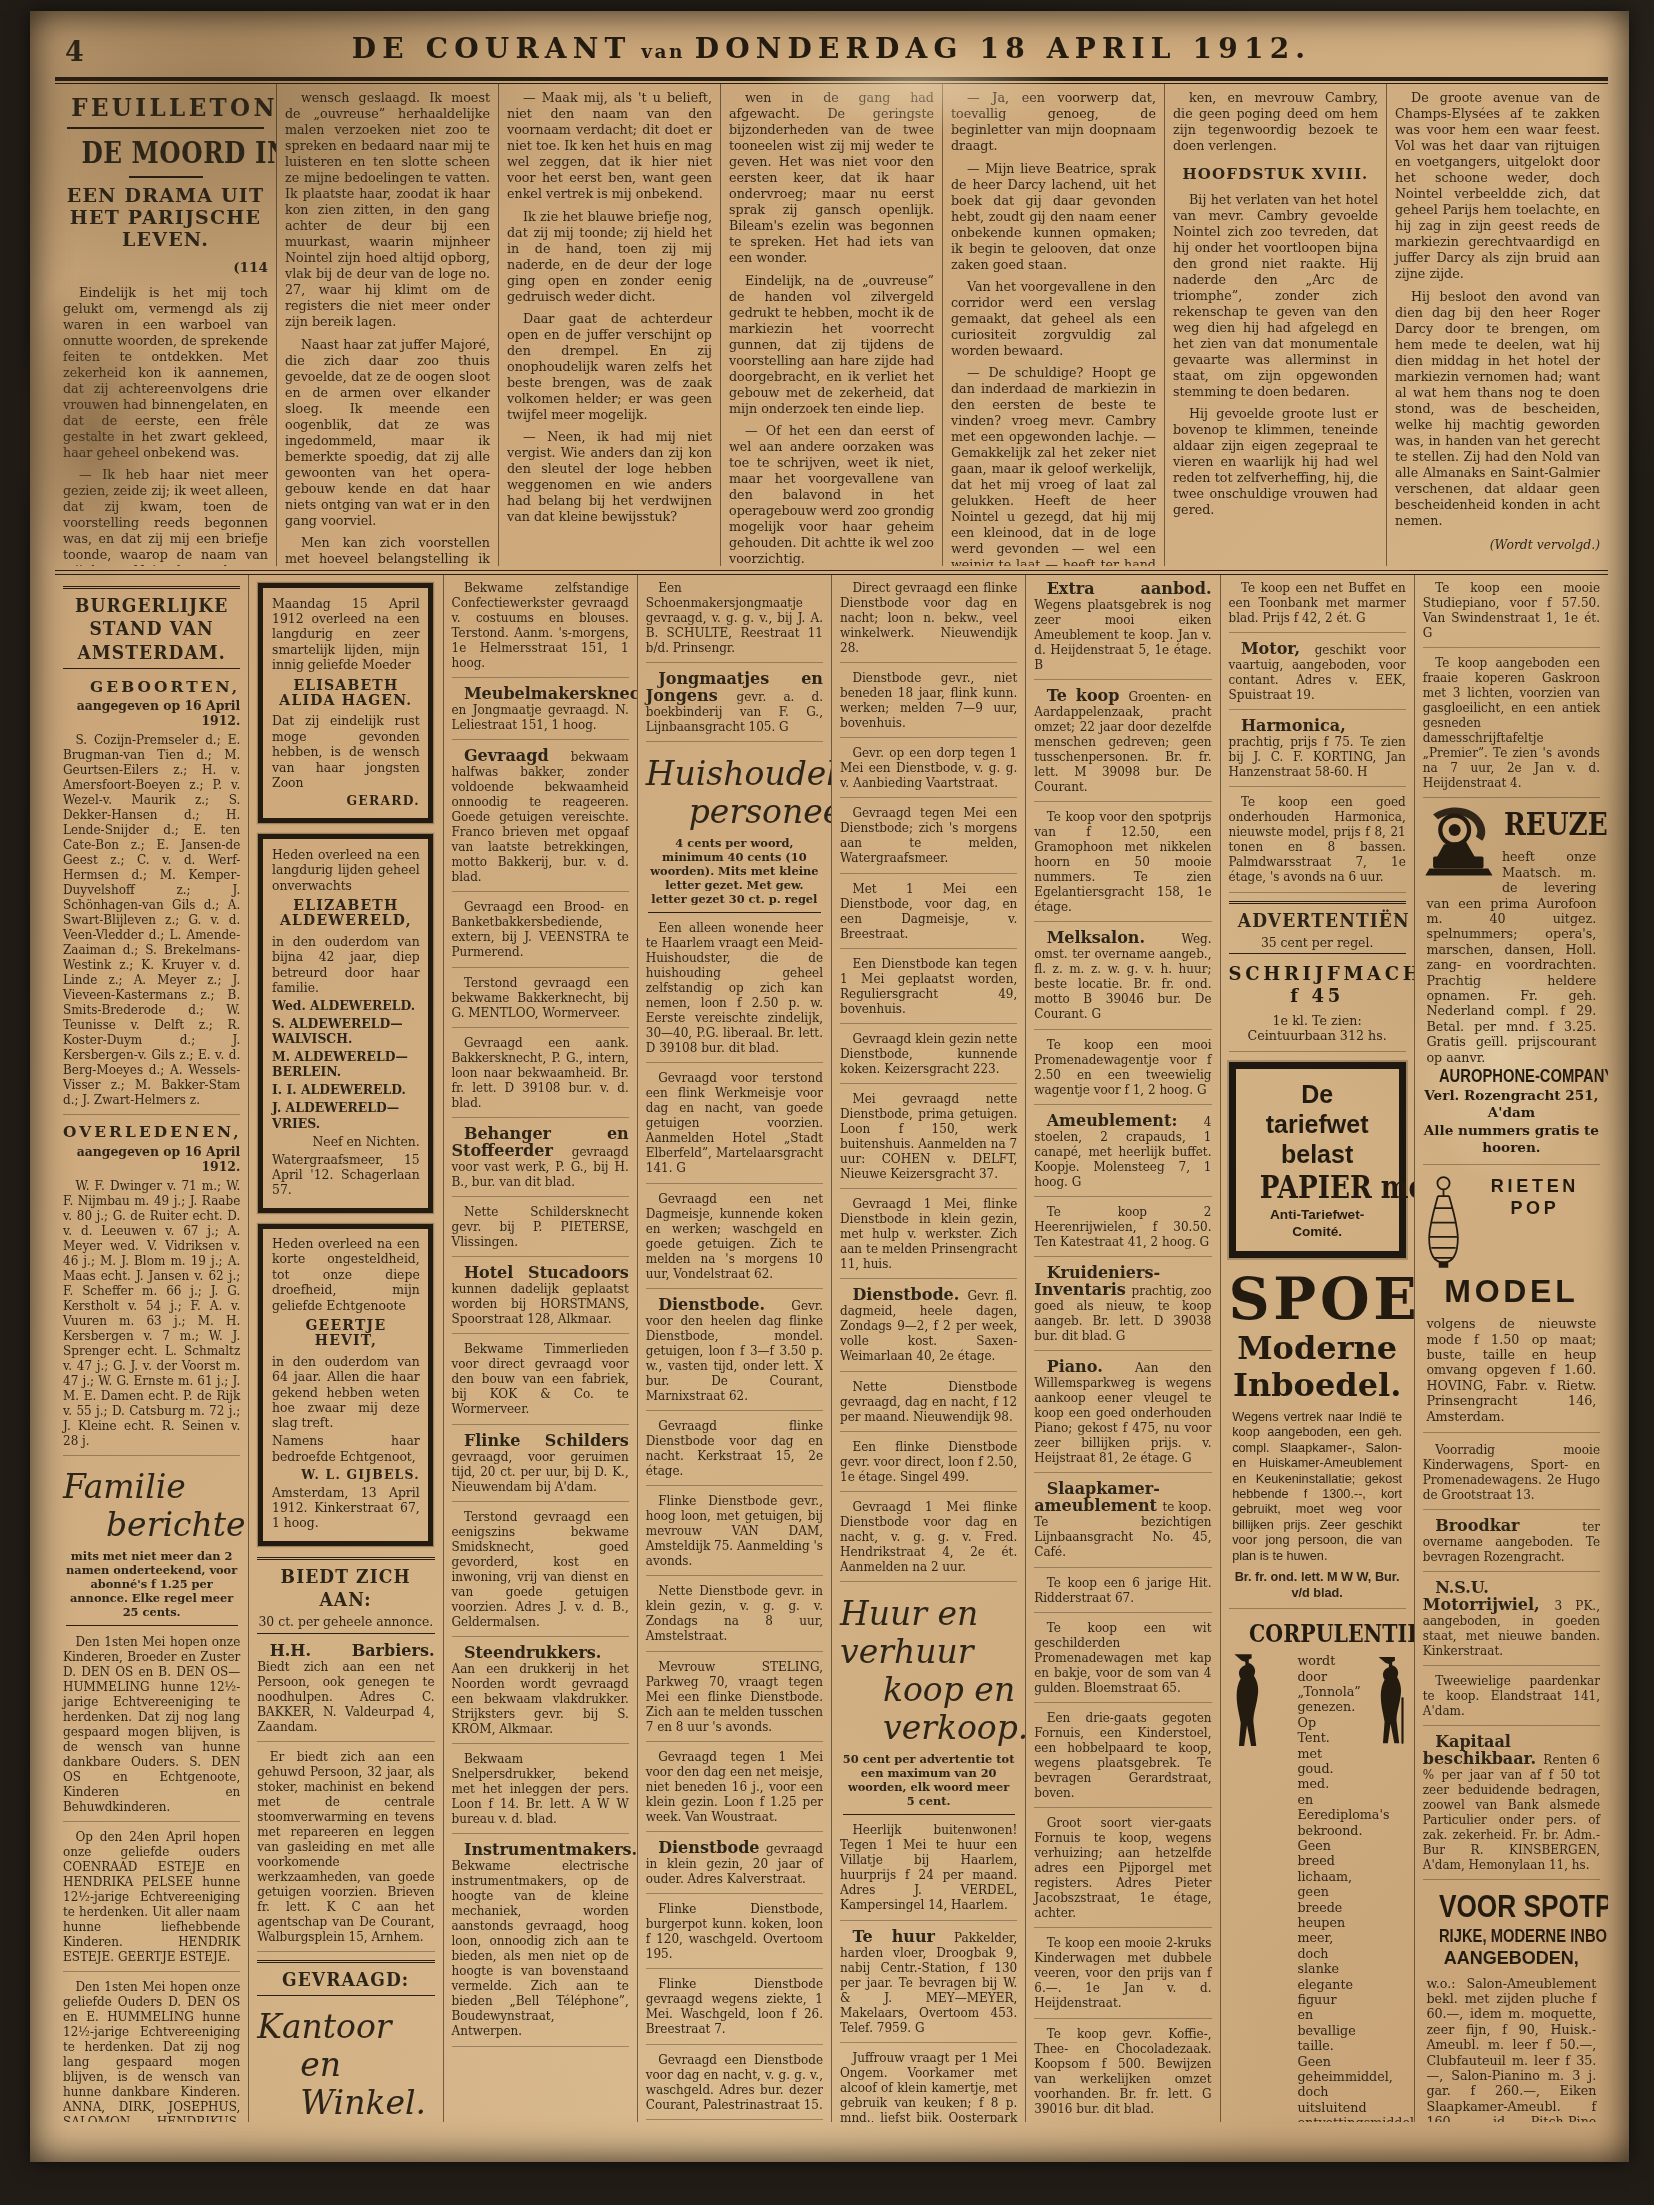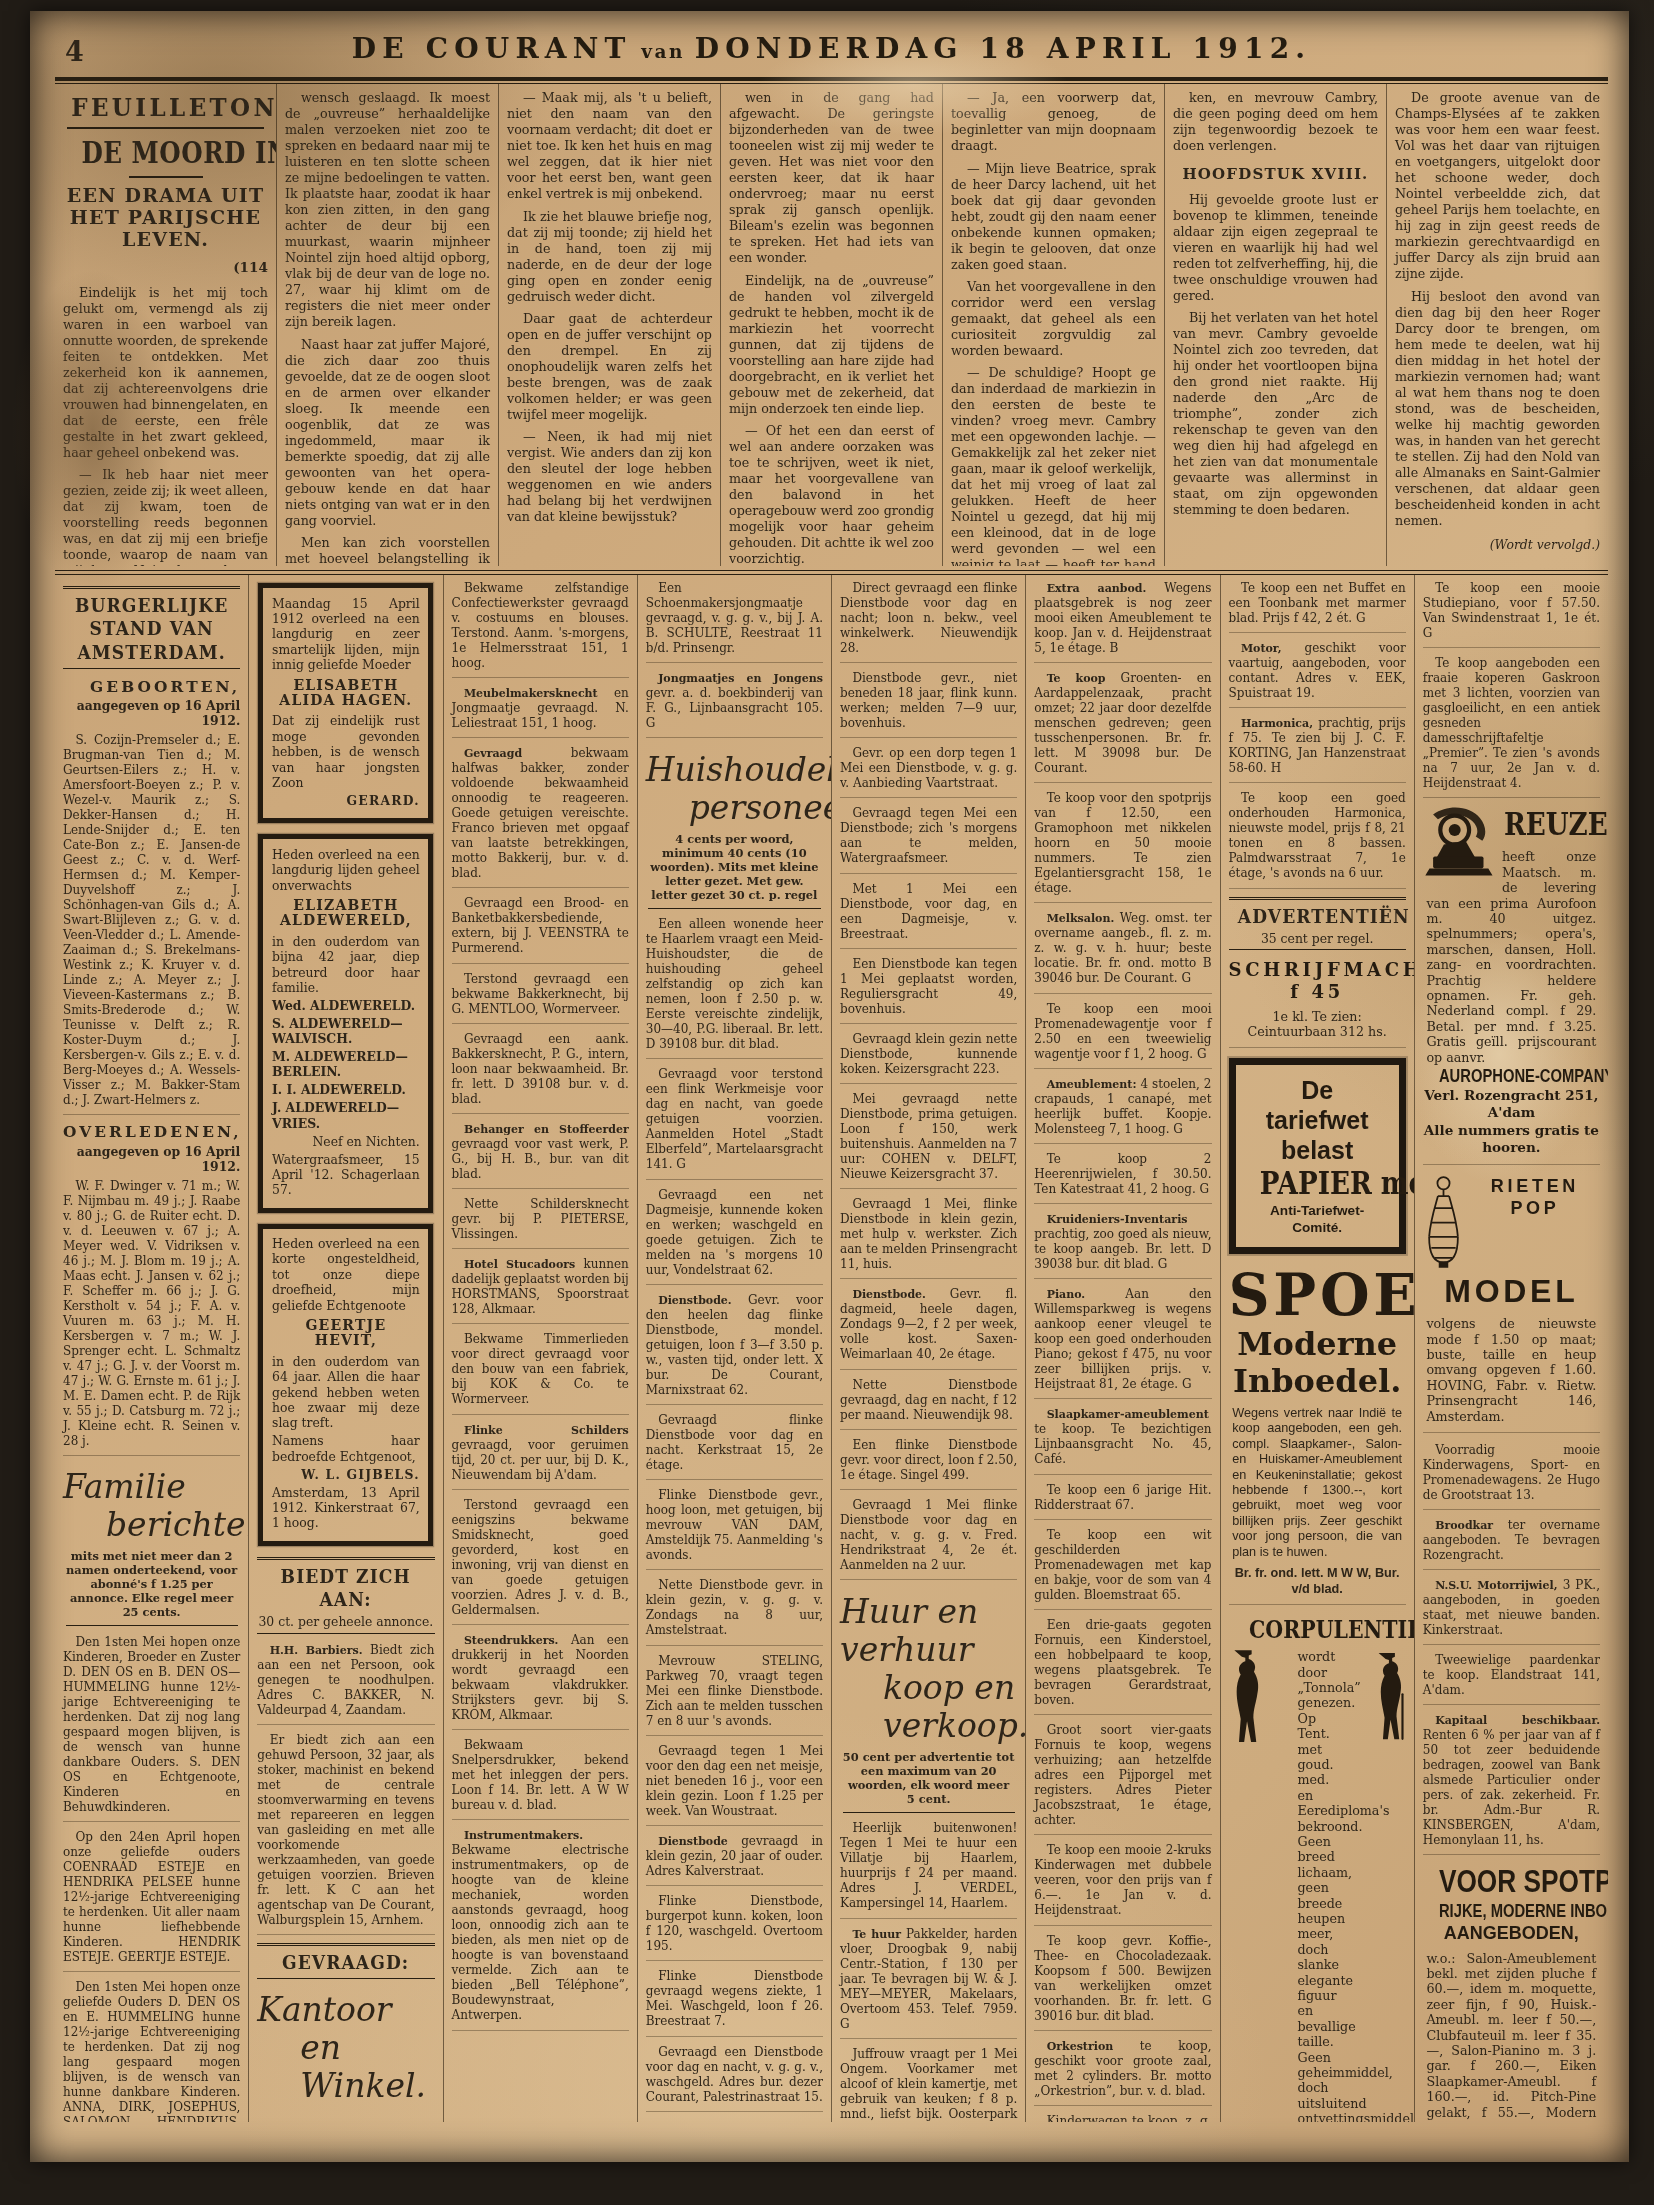--- a/index.html
+++ b/index.html
@@ -57,21 +57,21 @@
   .b-script{margin:12.4px 0 5px;}
   .b-script .l{font-size:33px;font-style:italic;font-family:"DejaVu Serif",serif;line-height:38px;}
   .b-script .l2{padding-left:43px;}
   .b-note{font-size:11.4px;font-weight:bold;text-align:center;line-height:14px;margin:2.5px 2.5px 8.6px;
     border-bottom:1.9px double #281f12;padding-bottom:6.2px;}
   .b-subhead{text-align:right;margin:6.2px 0 5px;}
   .b-subhead .a{font-size:15.4px;font-weight:bold;letter-spacing:3.1px;}
   .b-subhead .b{font-size:12.4px;font-weight:bold;margin-top:2.5px;}
   p.ad{font-size:12px;line-height:15px;text-align:justify;margin:0 0 8px;text-indent:12.4px;
     border-bottom:0.6px solid rgba(44,31,15,.35);padding-bottom:6.2px;}
-  p.ad b{font-size:11px;}
+  p.ad b{font-size:16px;}
   .b-box{border:5.6px solid #241b10;padding:7.4px 8.6px;margin:2.5px 1.2px 11px;box-shadow:0 0 0 1.2px rgba(36,27,16,.3);}
   .b-box p{font-size:12.4px;line-height:15.4px;margin:0 0 2.5px;text-align:justify;}
   .b-box .name{text-align:center;font-weight:bold;font-size:14px;letter-spacing:1.2px;margin:5px 0;}
   .b-box .sig{text-align:right;font-weight:bold;letter-spacing:1.2px;}
   .b-box .ln{text-align:left;font-weight:bold;}
   .b-box .rn{text-align:right;}
 
   .b-display{text-align:center;margin:5px 0 10px;border-bottom:0.6px solid rgba(44,31,15,.35);padding-bottom:7.4px;position:relative;}
   .dl{font-weight:bold;color:#241b10;}
   .d-xs{font-size:13.6px;line-height:17.3px;}
@@ -144,22 +144,22 @@
         </div>
         <div class="col">
           <p class="ft">— Ja, een voorwerp dat, toevallig genoeg, de beginletter van mijn doopnaam draagt.</p>
           <p class="ft">— Mijn lieve Beatrice, sprak de heer Darcy lachend, uit het boek dat gij daar gevonden hebt, zoudt gij den naam eener onbekende kunnen opmaken; ik begin te gelooven, dat onze zaken goed staan.</p>
           <p class="ft">Van het voorgevallene in den corridor werd een verslag gemaakt, dat geheel als een curiositeit zorgvuldig zal worden bewaard.</p>
           <p class="ft">— De schuldige? Hoopt ge dan inderdaad de markiezin in den eersten de beste te vinden? vroeg mevr. Cambry met een opgewonden lachje. — Gemakkelijk zal het zeker niet gaan, maar ik geloof werkelijk, dat het mij vroeg of laat zal gelukken. Heeft de heer Nointel u gezegd, dat hij mij een kleinood, dat in de loge werd gevonden — wel een weinig te laat — heeft ter hand gesteld?</p>
         </div>
         <div class="col">
           <p class="ft">ken, en mevrouw Cambry, die geen poging deed om hem zijn tegenwoordig bezoek te doen verlengen.</p>
           <div class="ft-sub">HOOFDSTUK XVIII.</div>
+          <p class="ft">Bij het verlaten van het hotel van mevr. Cambry gevoelde Nointel zich zoo tevreden, dat hij onder het voortloopen bijna den grond niet raakte. Hij naderde den „Arc de triomphe”, zonder zich rekenschap te geven van den weg dien hij had afgelegd en het zien van dat monumentale gevaarte was allerminst in staat, om zijn opgewonden stemming te doen bedaren.</p>
           <p class="ft">Hij gevoelde groote lust er bovenop te klimmen, teneinde aldaar zijn eigen zegepraal te vieren en waarlijk hij had wel reden tot zelfverheffing, hij, die twee onschuldige vrouwen had gered.</p>
-          <p class="ft">Bij het verlaten van het hotel van mevr. Cambry gevoelde Nointel zich zoo tevreden, dat hij onder het voortloopen bijna den grond niet raakte. Hij naderde den „Arc de triomphe”, zonder zich rekenschap te geven van den weg dien hij had afgelegd en het zien van dat monumentale gevaarte was allerminst in staat, om zijn opgewonden stemming te doen bedaren.</p>
         </div>
         <div class="col">
           <p class="ft">De groote avenue van de Champs-Elysées af te zakken was voor hem een waar feest. Vol was het daar van rijtuigen en voetgangers, uitgelokt door het schoone weder, doch Nointel verbeeldde zich, dat geheel Parijs hem toelachte, en hij zag in zijn geest reeds de markiezin gerechtvaardigd en juffer Darcy als zijn bruid aan zijne zijde.</p>
           <p class="ft">Hij besloot den avond van dien dag bij den heer Roger Darcy door te brengen, om hem mede te deelen, wat hij dien middag in het hotel der markiezin vernomen had; want al wat hem thans nog te doen stond, was de bescheiden, welke hij machtig geworden was, in handen van het gerecht te stellen. Zij had den Nold van alle Almanaks en Saint-Galmier verschenen, dat aldaar geen bescheidenheid konden in acht nemen.</p>
           <div class="ft-end">(Wordt vervolgd.)</div>
         </div>
       </div>
     <div class="mrule" style="border-top-width:1.9px;border-bottom-width:0.6px;"></div>
     <div id="clas" class="cols">
         <div class="col">

